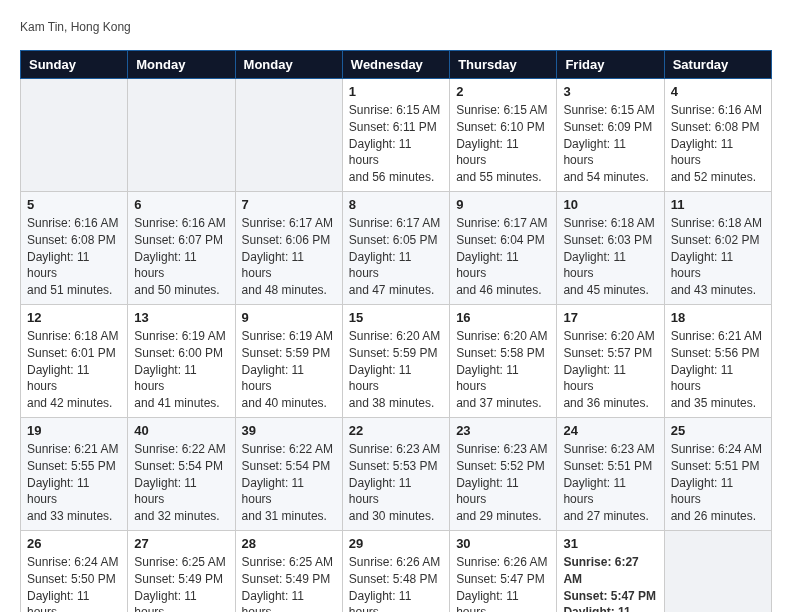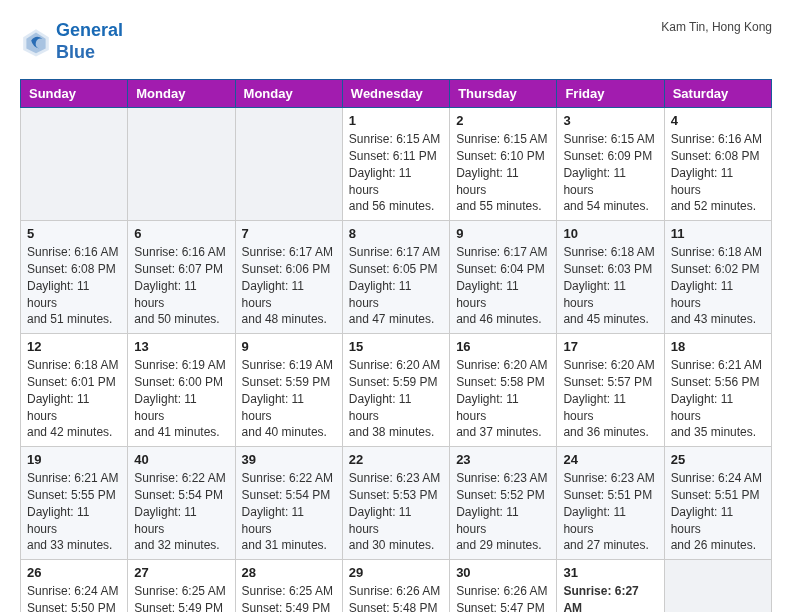--- a/index.html
+++ b/index.html
@@ -46,21 +46,21 @@
     .location {
       font-size: 12px;
       color: #444;
     }
     .calendar {
       width: 100%;
       border-collapse: collapse;
       border: 1px solid #ccc;
     }
     .calendar th {
-      background-color: #a21caf;
+      background-color: #0f172a;
       color: #fff;
       text-align: left;
       padding: 6px 8px;
       font-size: 13px;
       font-weight: bold;
       border: 1px solid #1a5a9a;
     }
     .calendar td {
       vertical-align: top;
       border: 1px solid #ccc;
@@ -84,35 +84,20 @@
       line-height: 1.4;
     }
     .empty-cell {
       background: #f0f2f5 !important;
     }
   </style>
 </head>
 <body>
 
 <div class="header">
-  <div class="logo">
-    <svg class="logo-icon" viewBox="0 0 40 40">
-      <polygon points="20,4 36,14 36,30 20,38 4,30 4,14" fill="#2a6db5" opacity="0.15"></polygon>
-      <polygon points="20,8 32,16 32,28 20,34 8,28 8,16" fill="#2a6db5" opacity="0.3"></polygon>
-      <path d="M14,18 Q20,10 28,16 Q22,14 20,20 Q18,26 24,28 Q16,26 14,18Z" fill="#2a6db5"></path>
-    </svg>
-    <div>
-      <div class="logo-text">
-        <span>General</span>
-      </div>
-      <div class="logo-text">
-        <span style="color:#2a6db5;">Blue</span>
-      </div>
-    </div>
-  </div>
   <div class="title-block">
     <div class="location">Kam Tin, Hong Kong</div>
   </div>
 </div>
 
 <table class="calendar">
   <thead>
     <tr>
     <th>Sunday</th>
         <th>Monday</th>

